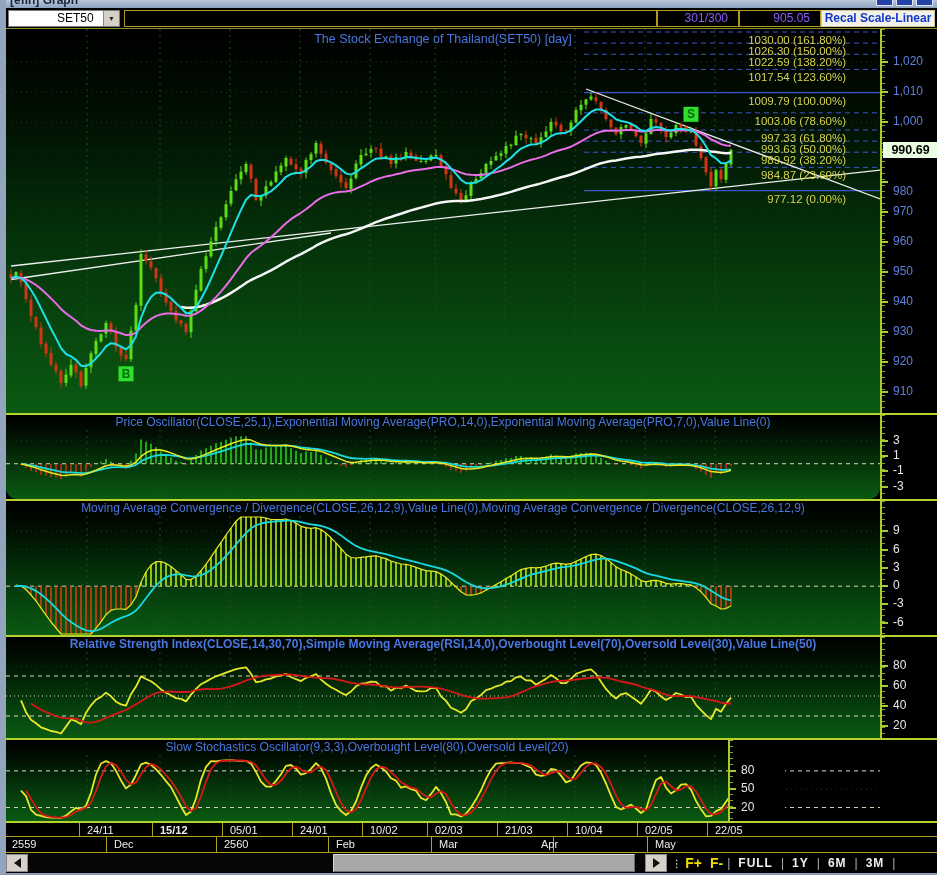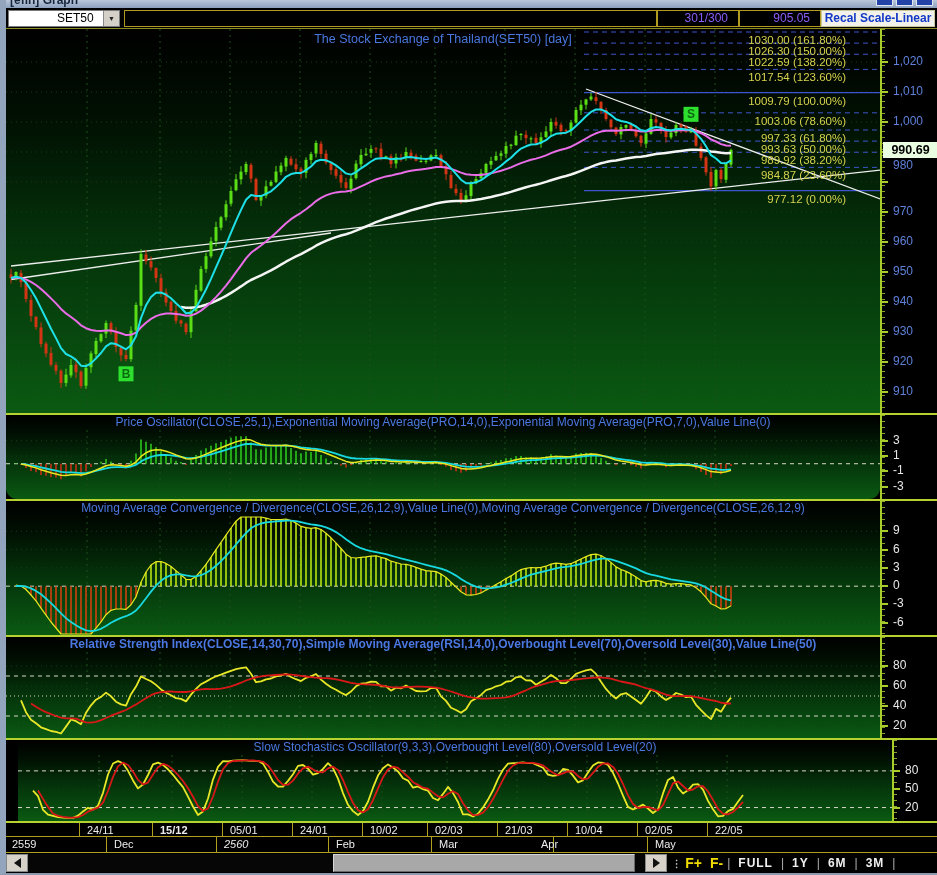--- a/index.html
+++ b/index.html
@@ -431,21 +431,21 @@
       <div class="badge" id="last-badge" style="top: 112.93px;">990.69</div>
     <div class="mtick" style="top: 32px;"></div>
         <span class="alab" style="top: 25px; color: rgb(94, 128, 216);">1,020</span>
         <div class="mtick" style="top: 62px;"></div>
         <span class="alab" style="top: 55px; color: rgb(94, 128, 216);">1,010</span>
         <div class="mtick" style="top: 92px;"></div>
         <span class="alab" style="top: 85px; color: rgb(94, 128, 216);">1,000</span>
         <div class="mtick" style="top: 122px;"></div>
         <span class="alab" style="top: 115px; color: rgb(94, 128, 216);">990</span>
         <div class="mtick" style="top: 152px;"></div>
-        <span class="alab" style="top: 129px; color: rgb(94, 128, 216);">980</span>
+        <span class="alab" style="top: 155px; color: rgb(94, 128, 216);">980</span>
         <div class="mtick" style="top: 182px;"></div>
         <span class="alab" style="top: 175px; color: rgb(94, 128, 216);">970</span>
         <div class="mtick" style="top: 212px;"></div>
         <span class="alab" style="top: 205px; color: rgb(94, 128, 216);">960</span>
         <div class="mtick" style="top: 242px;"></div>
         <span class="alab" style="top: 235px; color: rgb(94, 128, 216);">950</span>
         <div class="mtick" style="top: 272px;"></div>
         <span class="alab" style="top: 265px; color: rgb(94, 128, 216);">940</span>
         <div class="mtick" style="top: 302px;"></div>
         <span class="alab" style="top: 295px; color: rgb(94, 128, 216);">930</span>
@@ -853,21 +853,21 @@
         <div class="mtick" style="top: 48px;"></div>
         <span class="alab" style="top: 41px; color: rgb(232, 232, 232);">60</span>
         <div class="mtick" style="top: 68px;"></div>
         <span class="alab" style="top: 61px; color: rgb(232, 232, 232);">40</span>
         <div class="mtick" style="top: 88px;"></div>
         <span class="alab" style="top: 81px; color: rgb(232, 232, 232);">20</span>
       </div>
   </div>
 
   <div class="crow prow" style="height:83px;flex:0 0 83px;">
-    <div class="plot" style="width:874px;margin-left:12px;">
+    <div class="plot" style="width:722px;">
       <div class="ptitle">Slow Stochastics Oscillator(9,3,3),Overbought Level(80),Oversold Level(20)</div>
       <svg id="svg-stoch" width="874" height="66">
           <line x1="0" y1="15.88888888888889" x2="874" y2="15.88888888888889" stroke="#153f15" stroke-width="1" stroke-dasharray="1,4"></line>
           <line x1="0" y1="34.22222222222222" x2="874" y2="34.22222222222222" stroke="#153f15" stroke-width="1" stroke-dasharray="1,4"></line>
           <line x1="0" y1="52.55555555555556" x2="874" y2="52.55555555555556" stroke="#153f15" stroke-width="1" stroke-dasharray="1,4"></line>
           <line x1="81" y1="0" x2="81" y2="66" stroke="#1c4f1c" stroke-width="1" stroke-dasharray="2,4"></line>
           <line x1="154" y1="0" x2="154" y2="66" stroke="#1c4f1c" stroke-width="1" stroke-dasharray="2,4"></line>
           <line x1="224" y1="0" x2="224" y2="66" stroke="#1c4f1c" stroke-width="1" stroke-dasharray="2,4"></line>
           <line x1="294" y1="0" x2="294" y2="66" stroke="#1c4f1c" stroke-width="1" stroke-dasharray="2,4"></line>
           <line x1="364" y1="0" x2="364" y2="66" stroke="#1c4f1c" stroke-width="1" stroke-dasharray="2,4"></line>
@@ -912,21 +912,21 @@
       <div class="dsep" style="left: 631px;"></div>
       <span class="dlab" style="left: 639px;">02/05</span>
       <div class="dsep" style="left: 701px;"></div>
       <span class="dlab" style="left: 709px;">22/05</span>
     </div>
   <div class="monthrow" id="month-row">
       <span class="dlab" style="left: 6px;">2559</span>
       <div class="dsep" style="left: 100px;"></div>
       <span class="dlab" style="left: 108px;">Dec</span>
       <div class="dsep" style="left: 210px;"></div>
-      <span class="dlab" style="left: 218px; font-style: italic;">2560</span>
+      <span class="dlab" style="left: 218px;">2560</span>
       <div class="dsep" style="left: 322px;"></div>
       <span class="dlab" style="left: 330px;">Feb</span>
       <div class="dsep" style="left: 425px;"></div>
       <span class="dlab" style="left: 433px;">Mar</span>
       <div class="dsep" style="left: 547px;"></div>
       <span class="dlab" style="left: 535px;">Apr</span>
       <div class="dsep" style="left: 641px;"></div>
       <span class="dlab" style="left: 649px;">May</span>
     </div>
 

